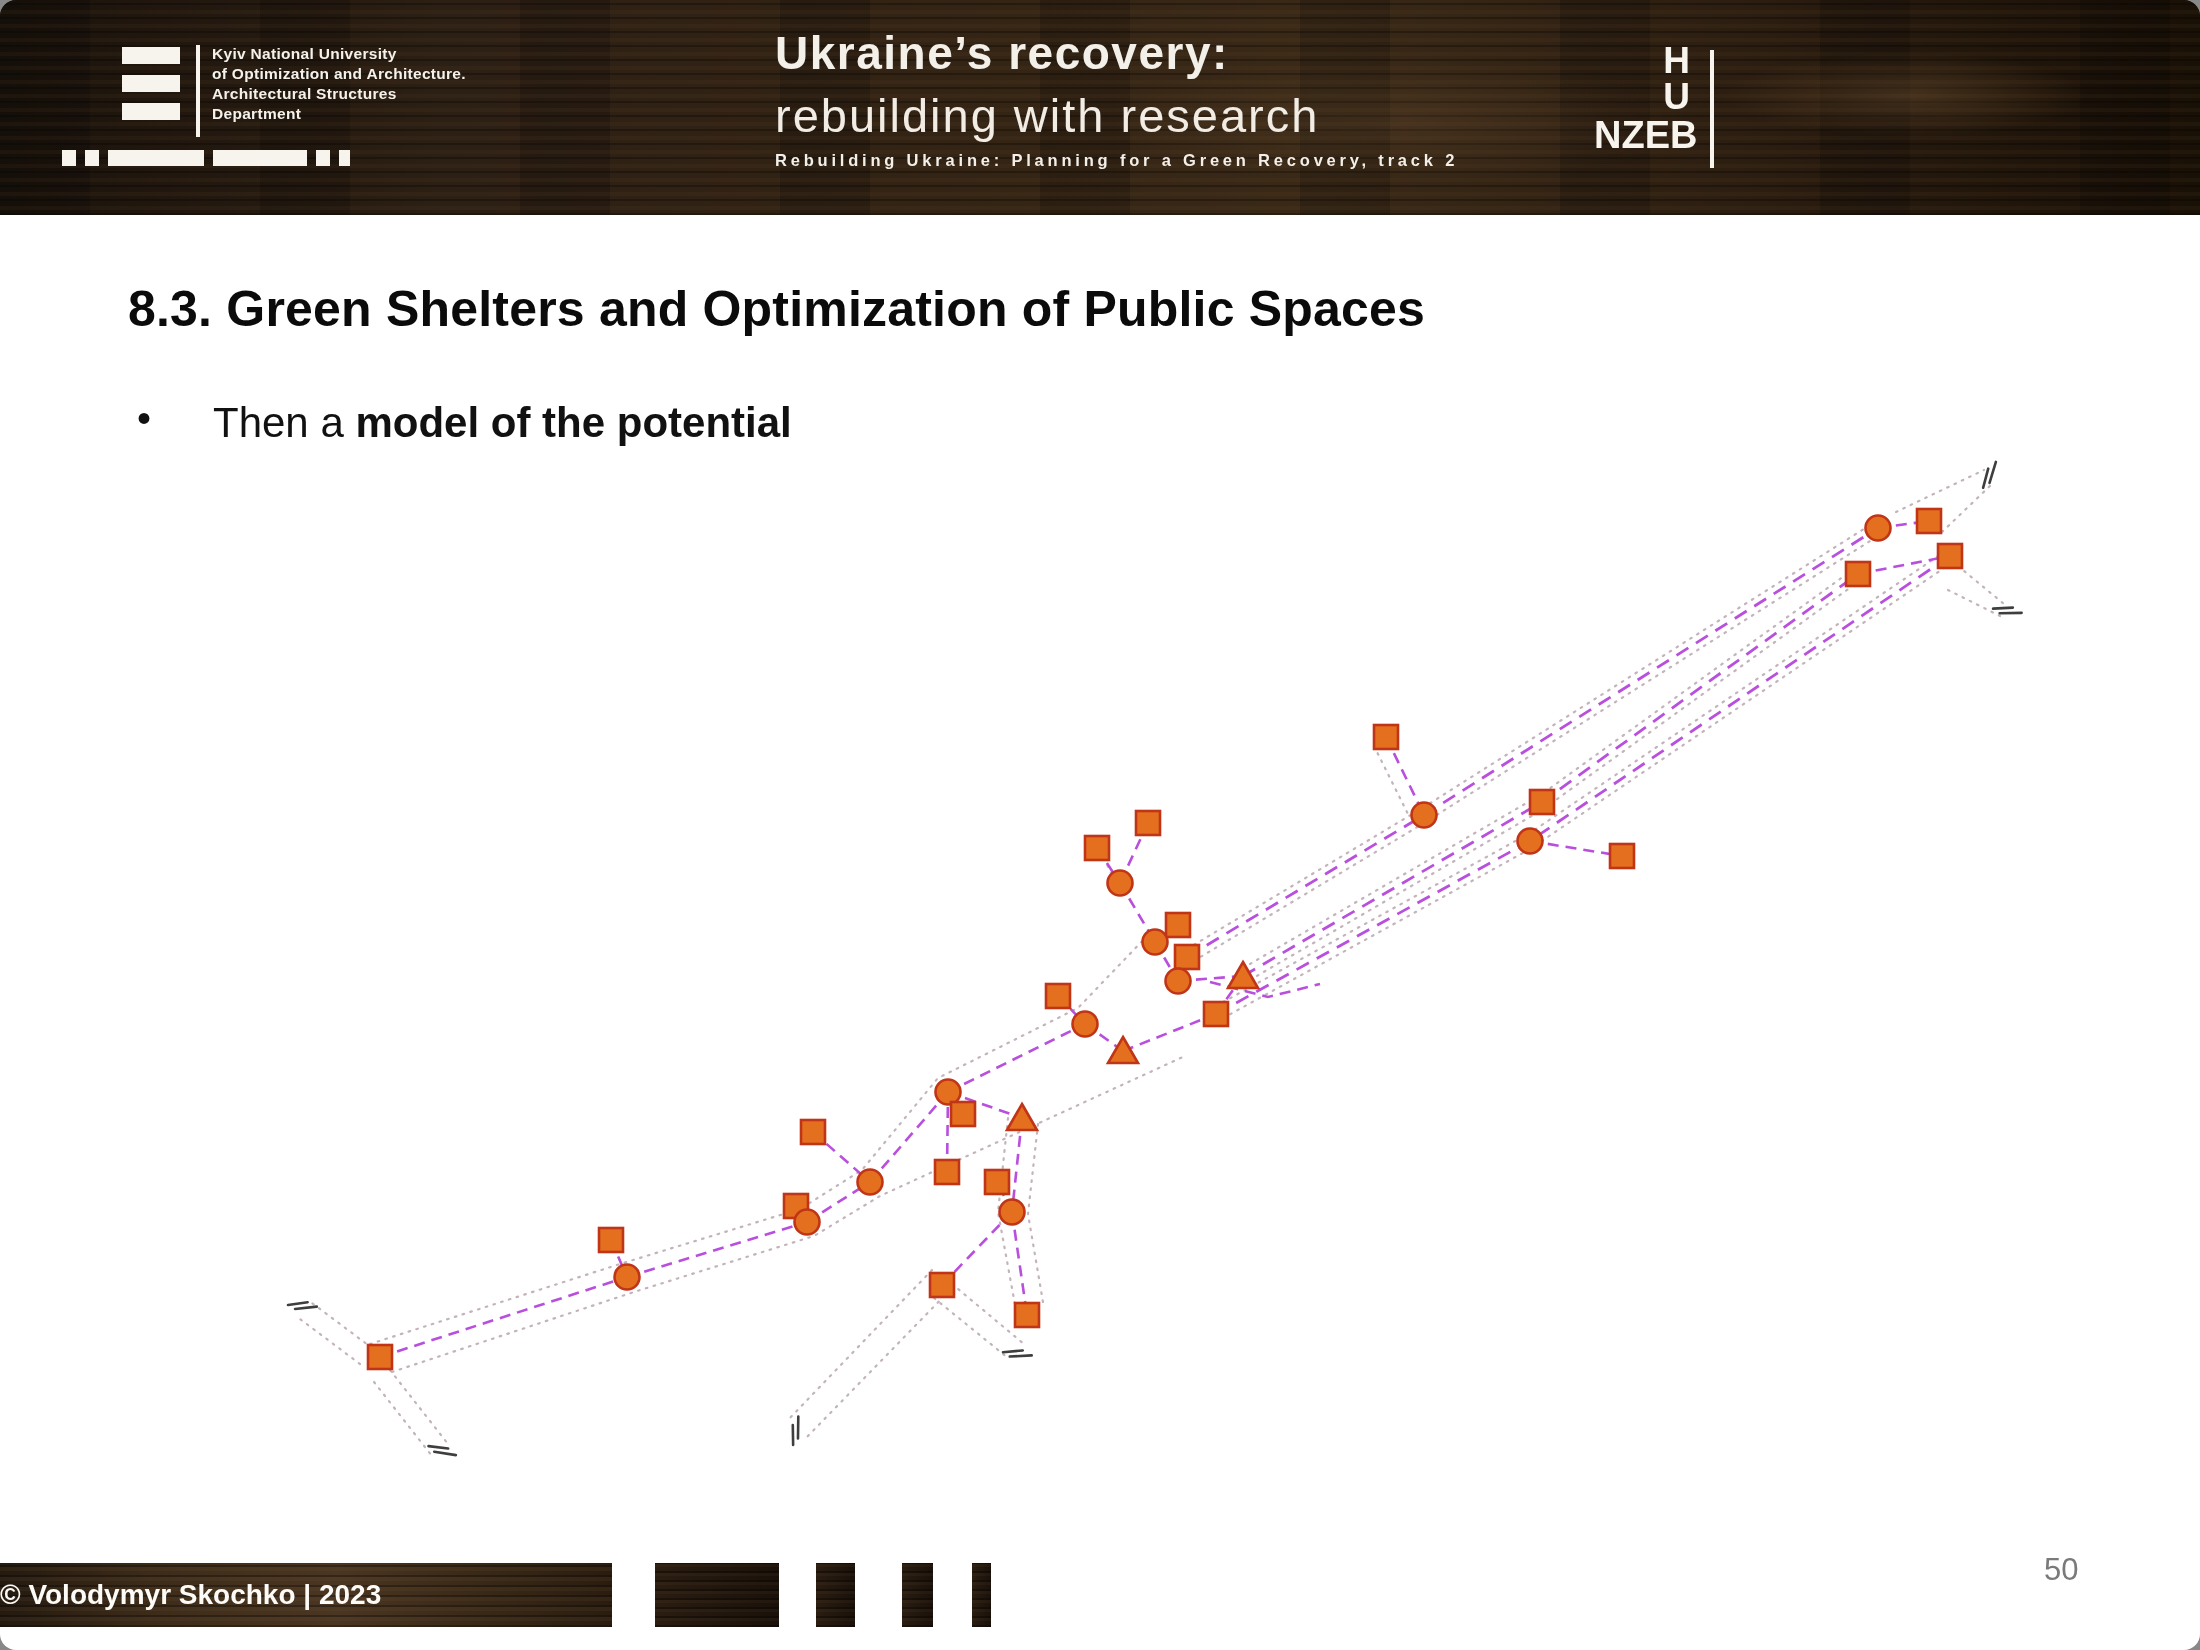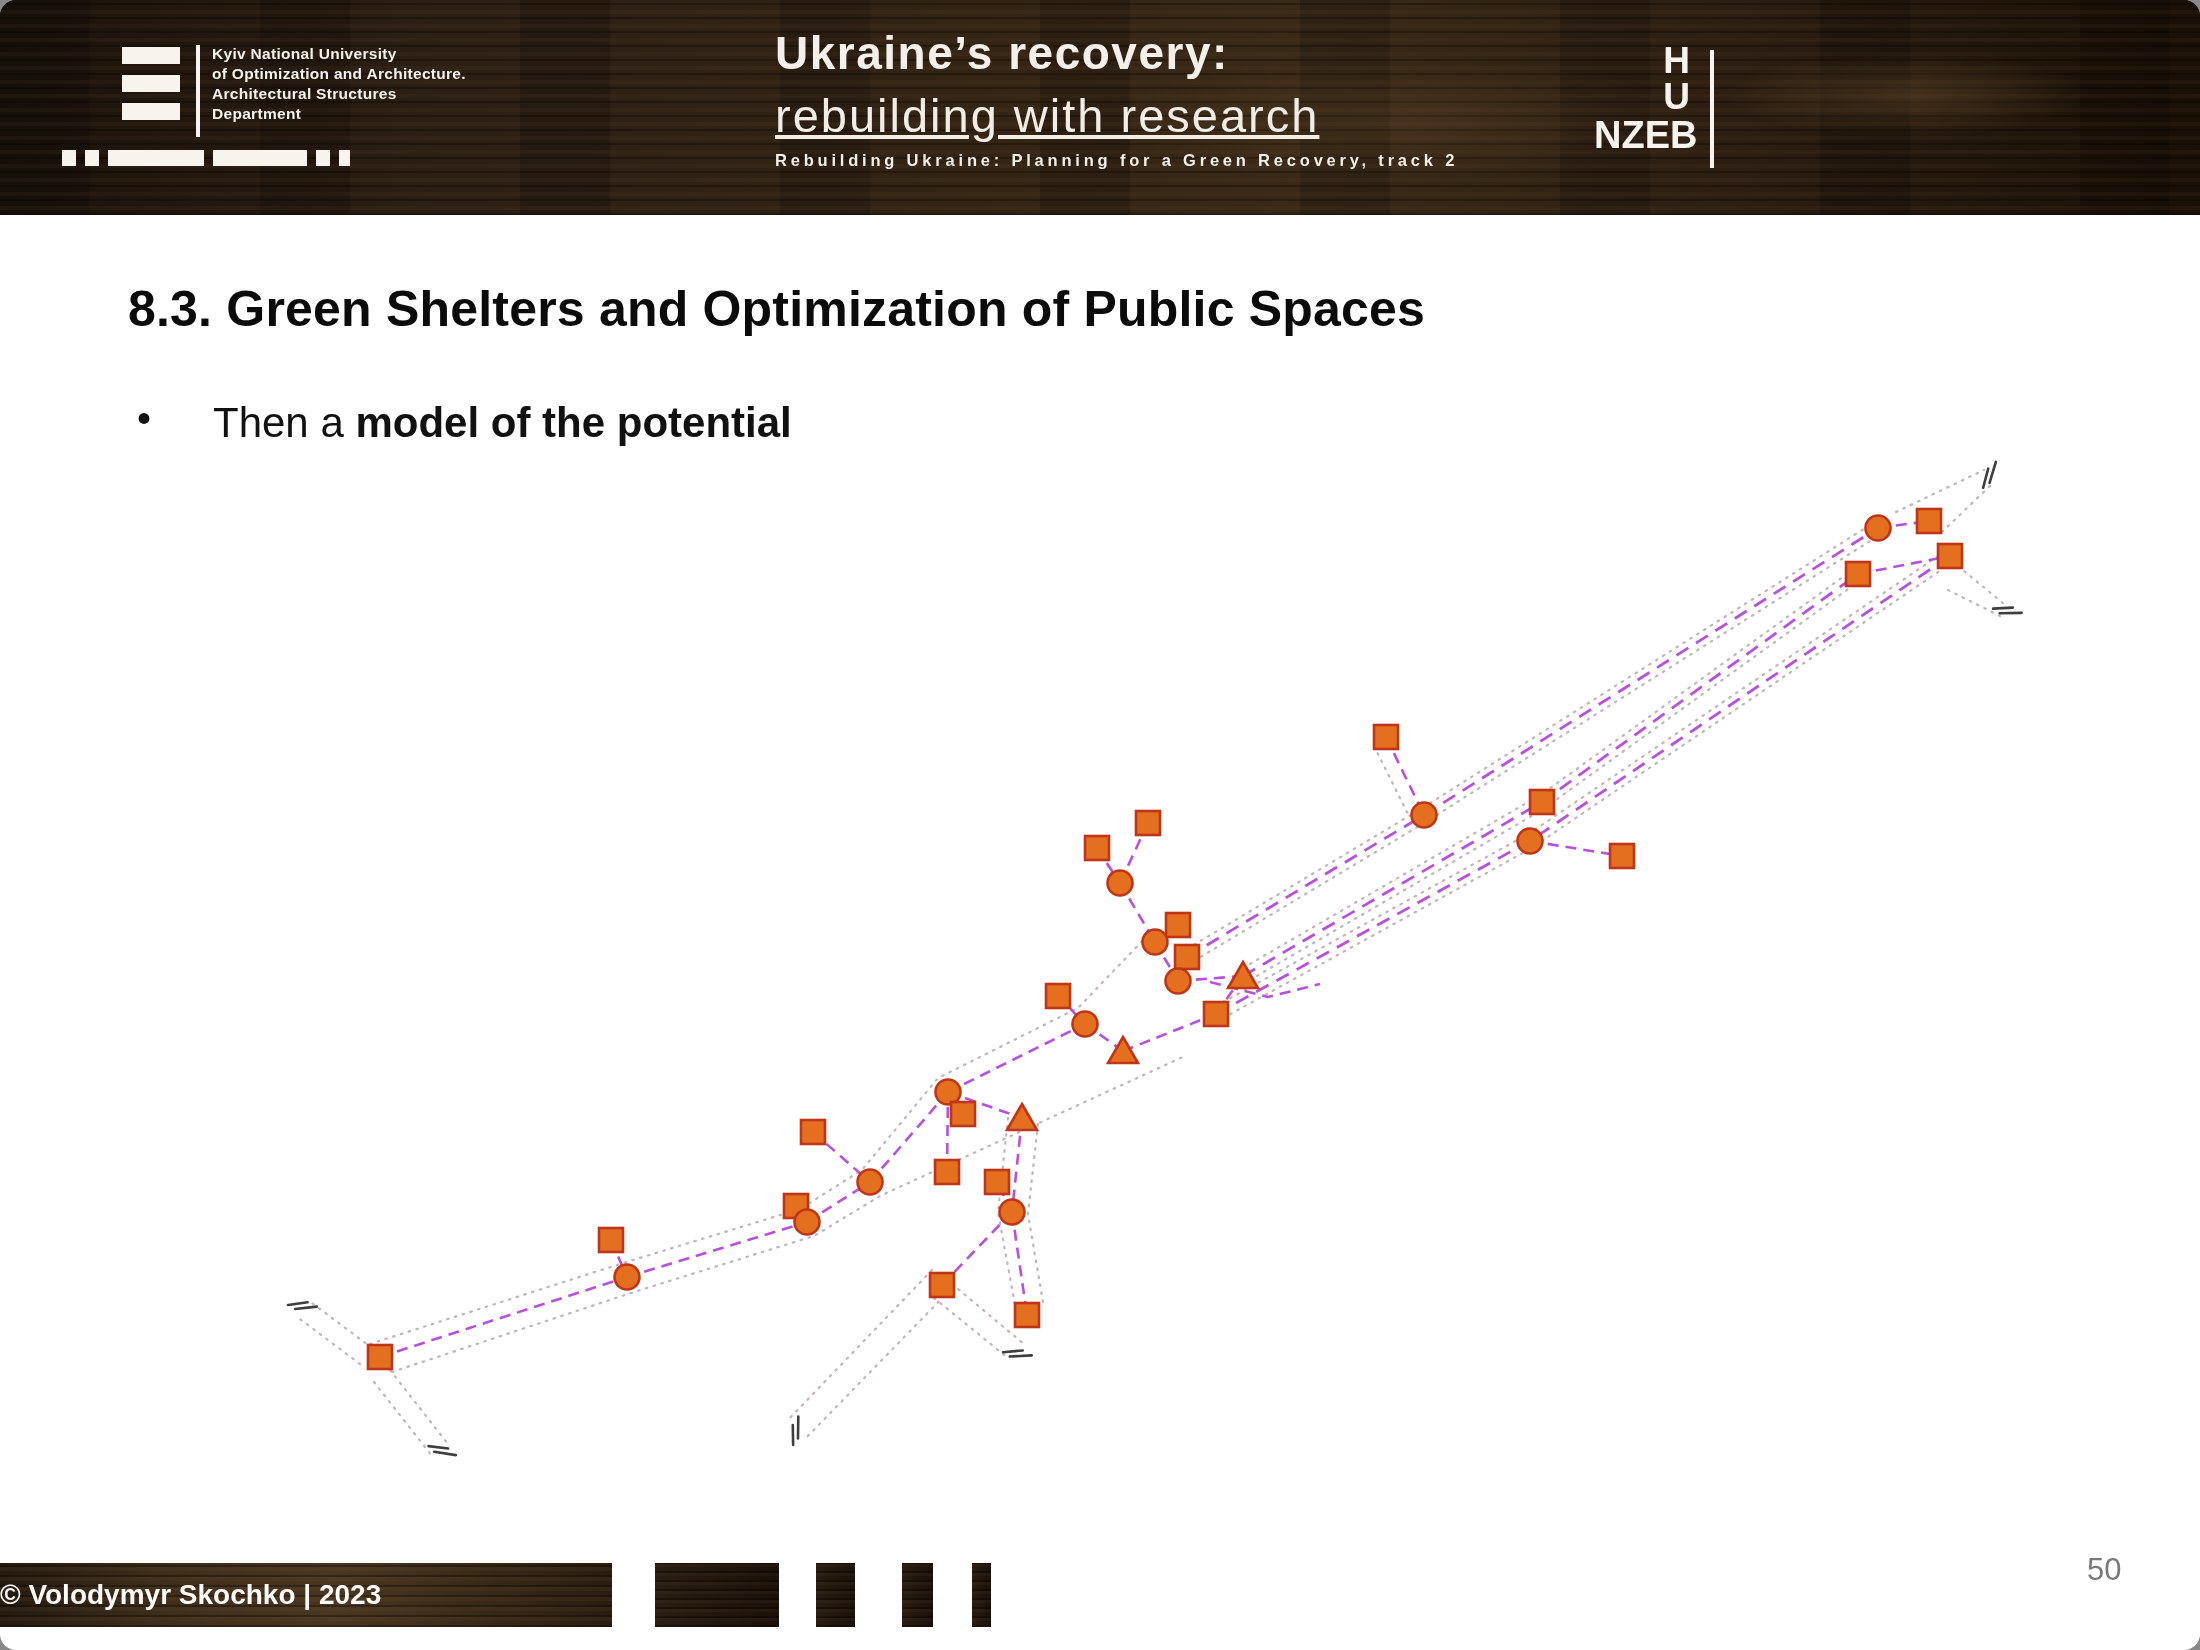--- a/index.html
+++ b/index.html
@@ -19,21 +19,21 @@
       linear-gradient(90deg,#1a120b,#2c1f13 20%,#342414 45%,#3a2917 60%,#2b1d10 80%,#191006);
   }
   .logo-bars{position:absolute;left:122px;top:47px;}
   .logo-bars .bar{width:58px;height:17px;background:#f7f4ee;margin-bottom:11px;}
   .logo-vline{position:absolute;left:196px;top:45px;width:4px;height:92px;background:#f7f4ee;}
   .org-text{position:absolute;left:212px;top:44px;color:#f5f2ec;font-size:15.5px;font-weight:bold;line-height:20px;letter-spacing:.3px;}
   .logo-row{position:absolute;left:62px;top:150px;height:16px;}
   .logo-row .blk{display:inline-block;height:16px;background:#f7f4ee;margin-right:9px;vertical-align:top;}
   .center-head{position:absolute;left:775px;top:26px;color:#f3efe9;}
   .center-head .t1{font-size:46px;font-weight:bold;letter-spacing:1.5px;}
-  .center-head .t2{font-size:47px;font-weight:normal;letter-spacing:2px;margin-top:8px;color:#f1ece4;text-decoration:underline;}
+  .center-head .t2{font-size:47px;font-weight:normal;letter-spacing:2px;margin-top:8px;color:#f1ece4;}
   .center-head .t3{font-size:16.5px;font-weight:bold;letter-spacing:3.8px;margin-top:8px;}
   .hub-col{position:absolute;left:1594px;top:43px;width:100px;text-align:right;color:#f7f4ee;font-weight:bold;}
   .hub-col .hletter{font-size:37px;line-height:36px;padding-right:4px;}
   .hub-col .nzeb{font-size:38px;line-height:40px;letter-spacing:0;}
   .hub-vline{position:absolute;left:1710px;top:50px;width:4px;height:118px;background:#f7f4ee;}
   .hub-desc{position:absolute;left:1729px;top:46px;color:#f5f2ec;font-size:15.5px;font-weight:bold;line-height:23.5px;letter-spacing:.2px;}
   
   .page-title{position:absolute;left:128px;top:280px;font-size:50px;font-weight:bold;color:#0b0b0b;letter-spacing:.2px;}
   .bullet-marker{position:absolute;left:137px;top:396px;font-size:40px;color:#111;}
   .bullet-text{position:absolute;left:213px;top:392px;font-size:42px;color:#111;line-height:61px;}
@@ -49,21 +49,21 @@
   }
   .deco{position:absolute;top:1563px;height:64px;
     background-image:
       repeating-linear-gradient(0deg, rgba(0,0,0,.35) 0 2px, transparent 2px 6px, rgba(110,80,50,.10) 6px 9px),
       linear-gradient(90deg,#2a1d11,#1a110a);
   }
   .deco1{left:655px;width:124px;}
   .deco2{left:816px;width:39px;}
   .deco3{left:902px;width:31px;}
   .deco4{left:972px;width:19px;}
-  .page-number{position:absolute;left:2044px;top:1552px;font-size:31px;color:#7a7a7a;margin-left:43px;}
+  .page-number{position:absolute;left:2044px;top:1552px;font-size:31px;color:#7a7a7a;}
 </style>
 </head>
 <body>
 
 <div class="slide">
 
   <div class="header">
 
     <div class="logo-bars">
       <div class="bar"></div>

